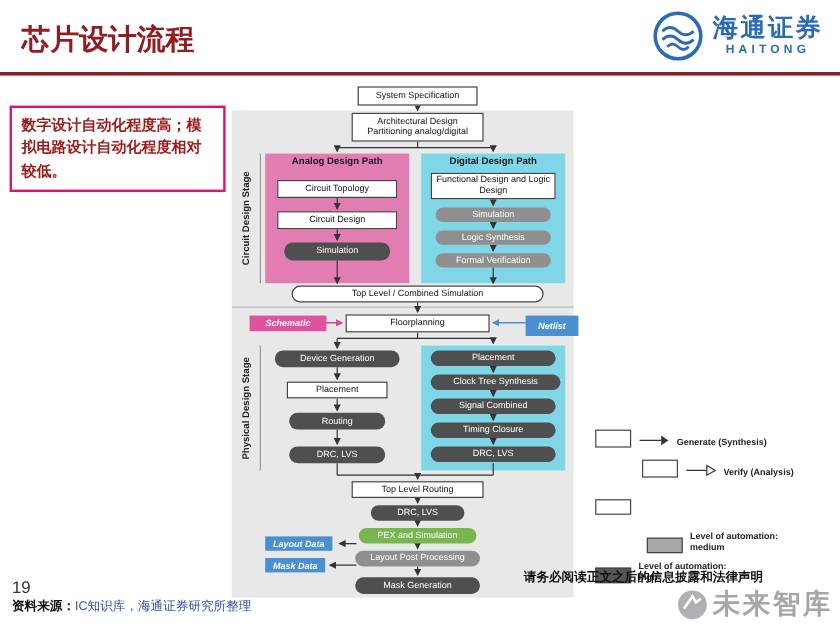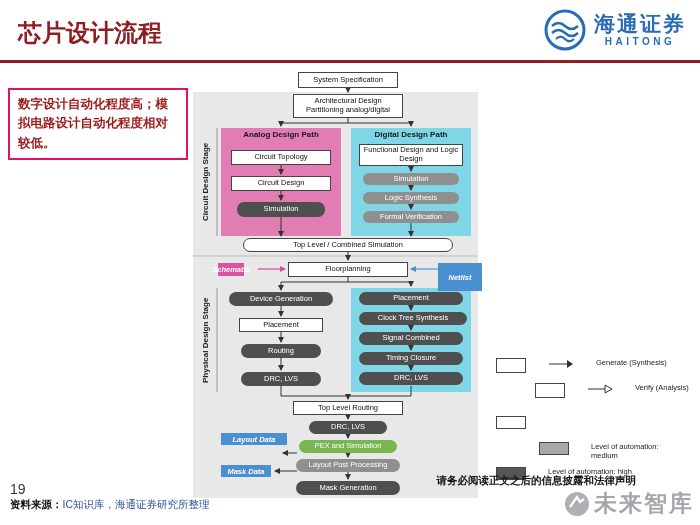--- a/index.html
+++ b/index.html
@@ -52,21 +52,21 @@
   .tag-pink { background:var(--pink-tag,#e0529f); }
   .tag-blue { background:var(--blue-tag,#4a90d0); }
   .vlabel {
     position:absolute; z-index:2; writing-mode:vertical-rl; transform:rotate(180deg);
     font-size:8px; font-weight:bold; color:#222;
     display:flex; align-items:center; justify-content:center; width:20px;
   }
 
   
   #legend { left:496px; top:352px; width:180px; height:140px; }
-  .legend-row { position:absolute; display:flex; align-items:flex-start; gap:22px; }
+  .legend-row { position:absolute; display:flex; align-items:flex-end; gap:6px;font-weight:bold; }
   .swatch { box-sizing:border-box; border:1px solid #444; flex:0 0 auto; }
   .legend-label { font-size:7.5px; color:#222; line-height:1.25; width:84px; }
 
   
   #page-number { left:10px; top:468px; font-size:14px; color:#333;margin-top:13px; }
   #source-line { left:10px; top:498px; font-size:10.5px; color:#111; }
   #source-line .prefix { font-weight:bold; color:#111; }
   #source-line .src { color:#2d4fa1; }
   #disclaimer { right:64px; top:474px; font-size:10.5px; font-weight:bold; color:#111;
     font-family:"Liberation Serif","DejaVu Serif",serif;margin-left:40px; }
@@ -166,42 +166,42 @@
     <div class="fbox b-white" style="left:38px; top:106px; width:100px; height:15px;">Circuit Design</div>
     <div class="fbox b-dark" style="left:44px; top:132px; width:88px; height:15px;">Simulation</div>
 
     <div class="fbox b-white" style="left:166px; top:74px; width:104px; height:22px;">Functional Design and Logic Design</div>
     <div class="fbox b-gray" style="left:170px; top:103px; width:96px; height:12px;">Simulation</div>
     <div class="fbox b-gray" style="left:170px; top:122px; width:96px; height:12px;">Logic Synthesis</div>
     <div class="fbox b-gray" style="left:170px; top:141px; width:96px; height:12px;">Formal Verification</div>
 
     <div class="fbox b-pill" style="left:50px; top:168px; width:210px; height:14px;">Top Level / Combined Simulation</div>
 
-    <div class="tag tag-pink" style="left:25px; top:193px; width:26px; height:13px;">Schematic</div>
+    <div class="tag tag-pink" style="left:15px; top:193px; width:64px; height:13px;">Schematic</div>
     <div class="fbox b-white" style="left:95px; top:192px; width:120px; height:15px;">Floorplanning</div>
-    <div class="tag tag-blue" style="left:245px; top:193px; width:44px; height:28px;">Netlist</div>
+    <div class="tag tag-blue" style="left:245px; top:193px; width:44px; height:17px;">Netlist</div>
 
     <div class="fbox b-dark" style="left:36px; top:222px; width:104px; height:14px;">Device Generation</div>
     <div class="fbox b-white" style="left:46px; top:248px; width:84px; height:14px;">Placement</div>
     <div class="fbox b-dark" style="left:48px; top:274px; width:80px; height:14px;">Routing</div>
     <div class="fbox b-dark" style="left:48px; top:302px; width:80px; height:14px;">DRC, LVS</div>
 
     <div class="fbox b-dark" style="left:166px; top:222px; width:104px; height:13px;">Placement</div>
     <div class="fbox b-dark" style="left:166px; top:242px; width:108px; height:13px;">Clock Tree Synthesis</div>
     <div class="fbox b-dark" style="left:166px; top:262px; width:104px; height:13px;">Signal Combined</div>
     <div class="fbox b-dark" style="left:166px; top:282px; width:104px; height:13px;">Timing Closure</div>
     <div class="fbox b-dark" style="left:166px; top:302px; width:104px; height:13px;">DRC, LVS</div>
 
     <div class="fbox b-white" style="left:100px; top:331px; width:110px; height:14px;">Top Level Routing</div>
     <div class="fbox b-dark" style="left:116px; top:351px; width:78px; height:13px;">DRC, LVS</div>
     <div class="fbox b-green" style="left:106px; top:370px; width:98px; height:13px;">PEX and Simulation</div>
     <div class="fbox b-gray" style="left:103px; top:389px; width:104px; height:13px;">Layout Post Processing</div>
     <div class="fbox b-dark" style="left:103px; top:411px; width:104px; height:14px;">Mask Generation</div>
 
-    <div class="tag tag-blue" style="left:28px; top:363px; width:66px; height:12px;">Layout Data</div>
+    <div class="tag tag-blue" style="left:28px; top:377px; width:56px; height:12px;">Layout Data</div>
     <div class="tag tag-blue" style="left:28px; top:395px; width:50px; height:12px;">Mask Data</div>
   </div>
 
   <div id="legend" class="abs">
     <div class="legend-row" style="left:0; top:6px;">
       <span class="swatch" style="width:30px; height:15px; background:#fff;"></span>
       <svg width="26" height="12">
         <line x1="1" y1="6" x2="19" y2="6" stroke="#333" stroke-width="1"></line>
         <path d="M19,2 L25,6 L19,10 Z" fill="#333"></path>
       </svg>

